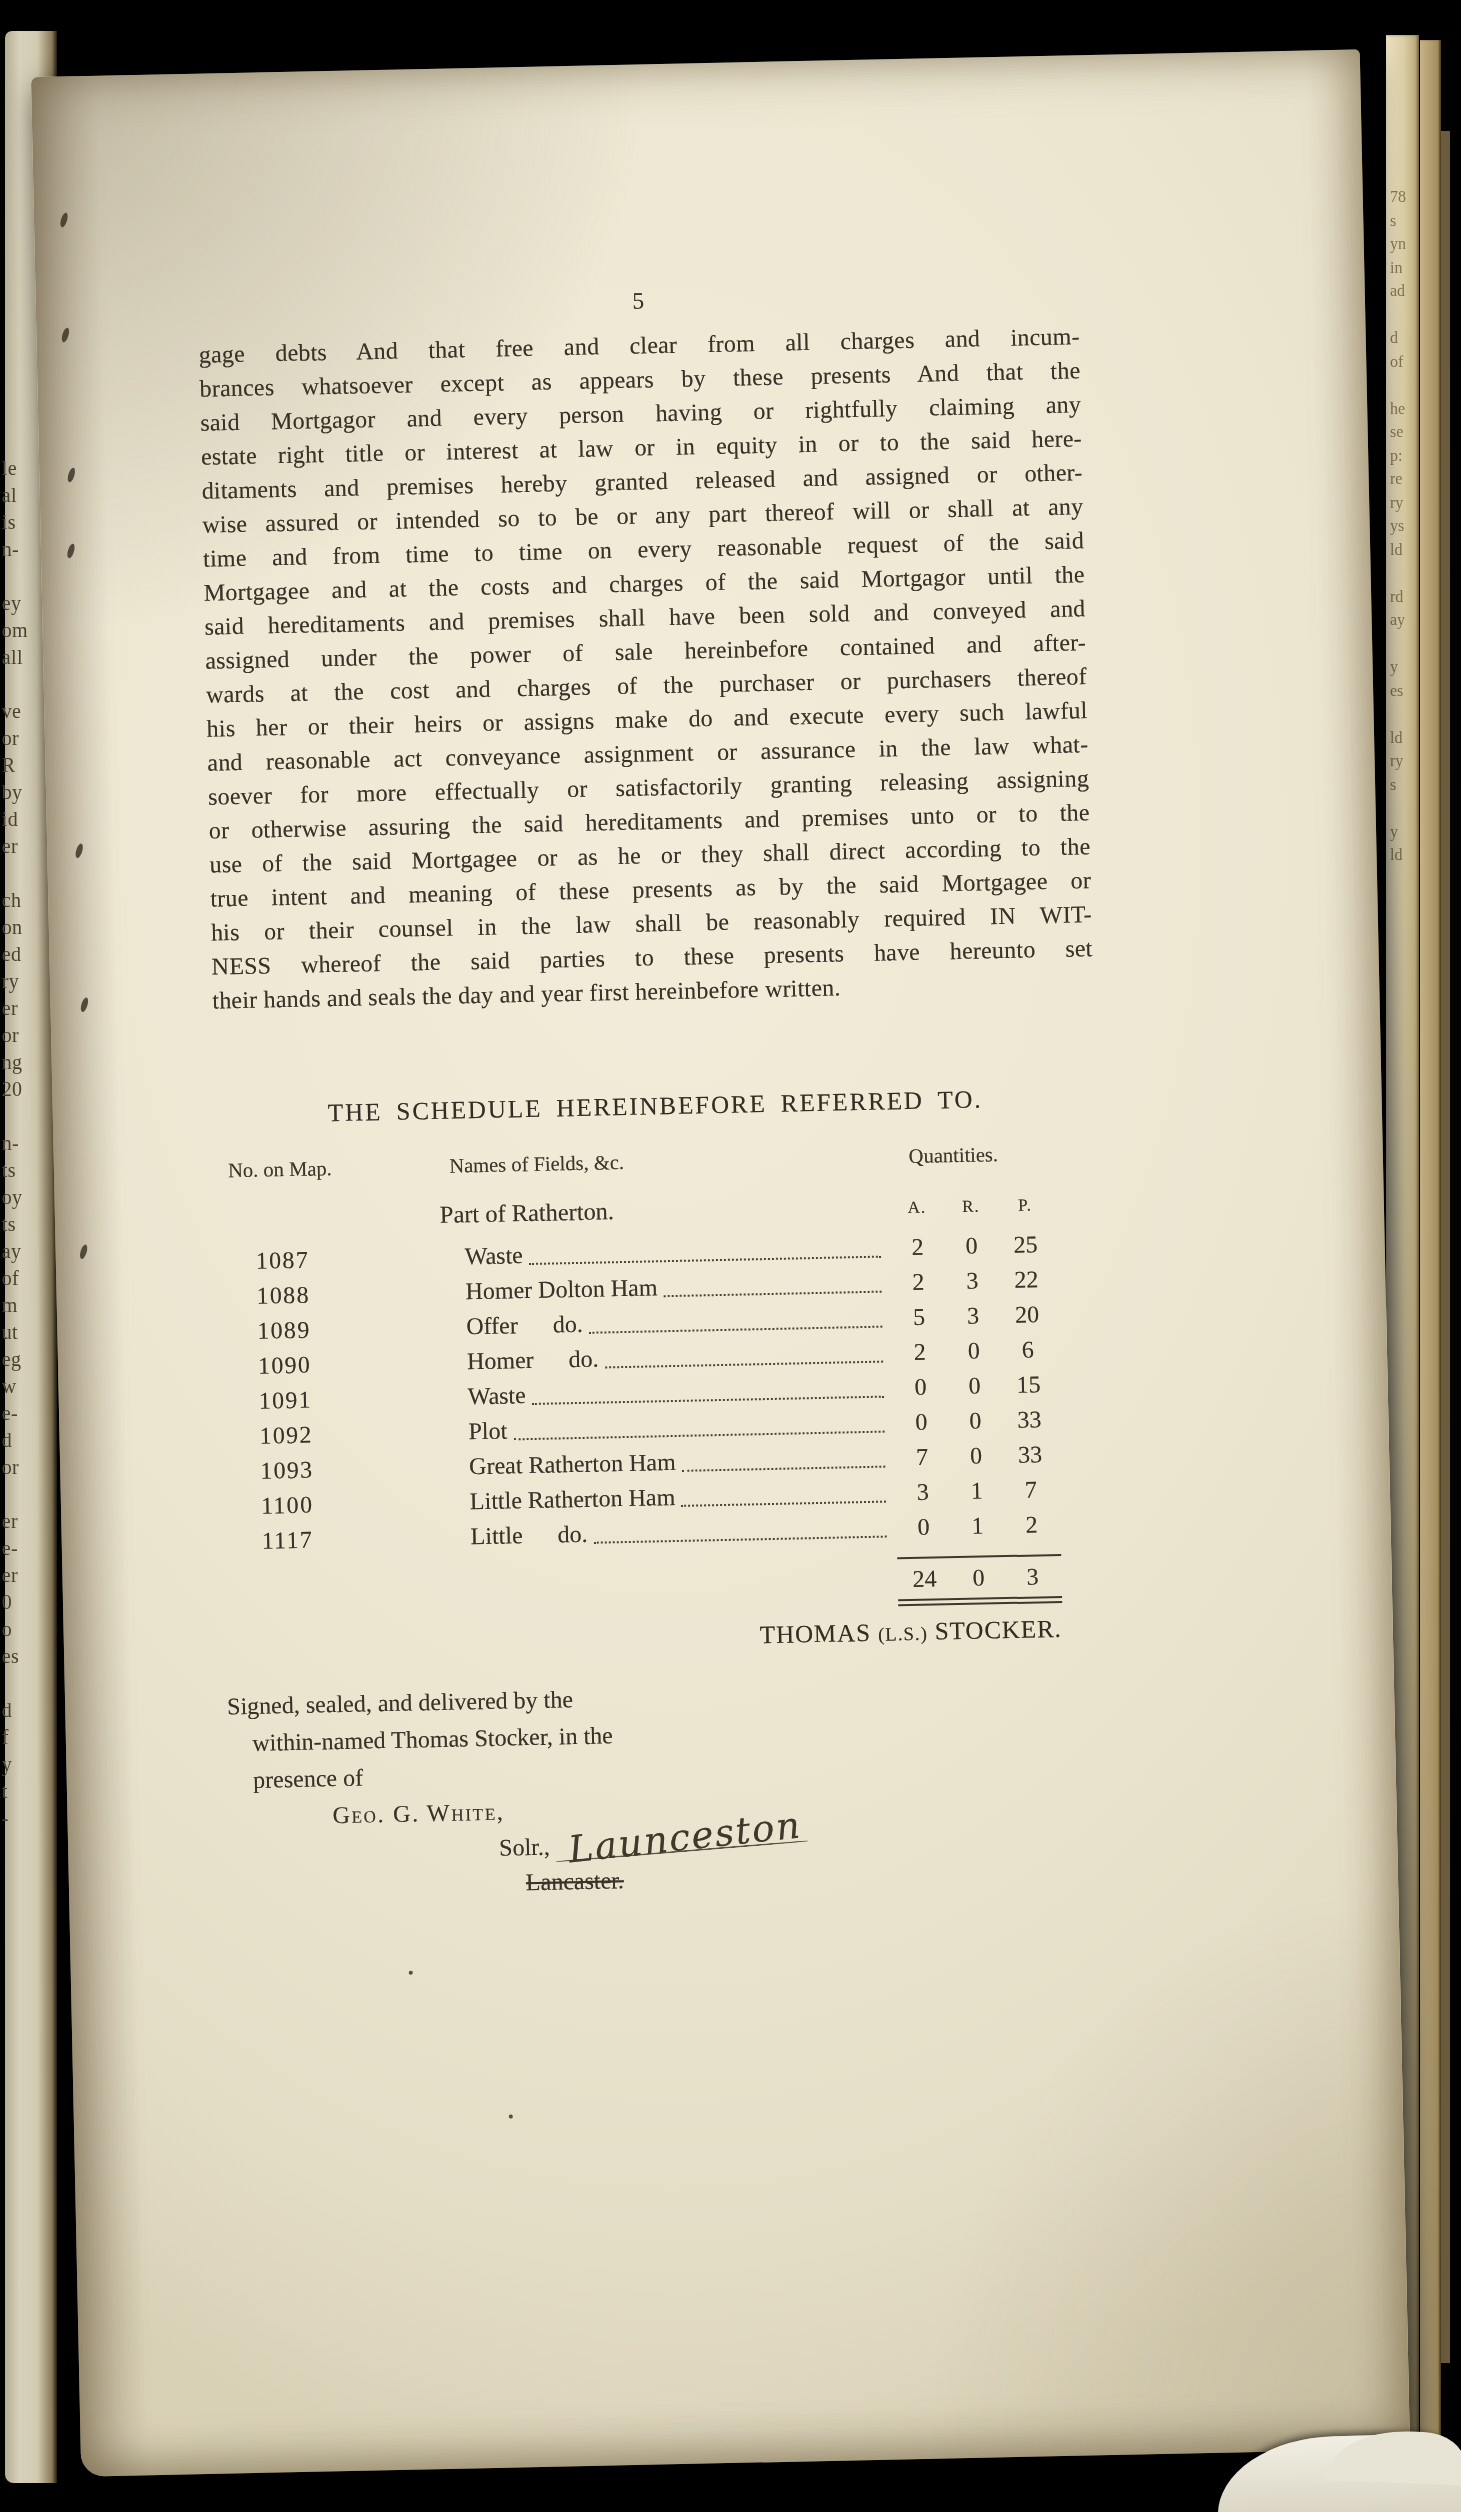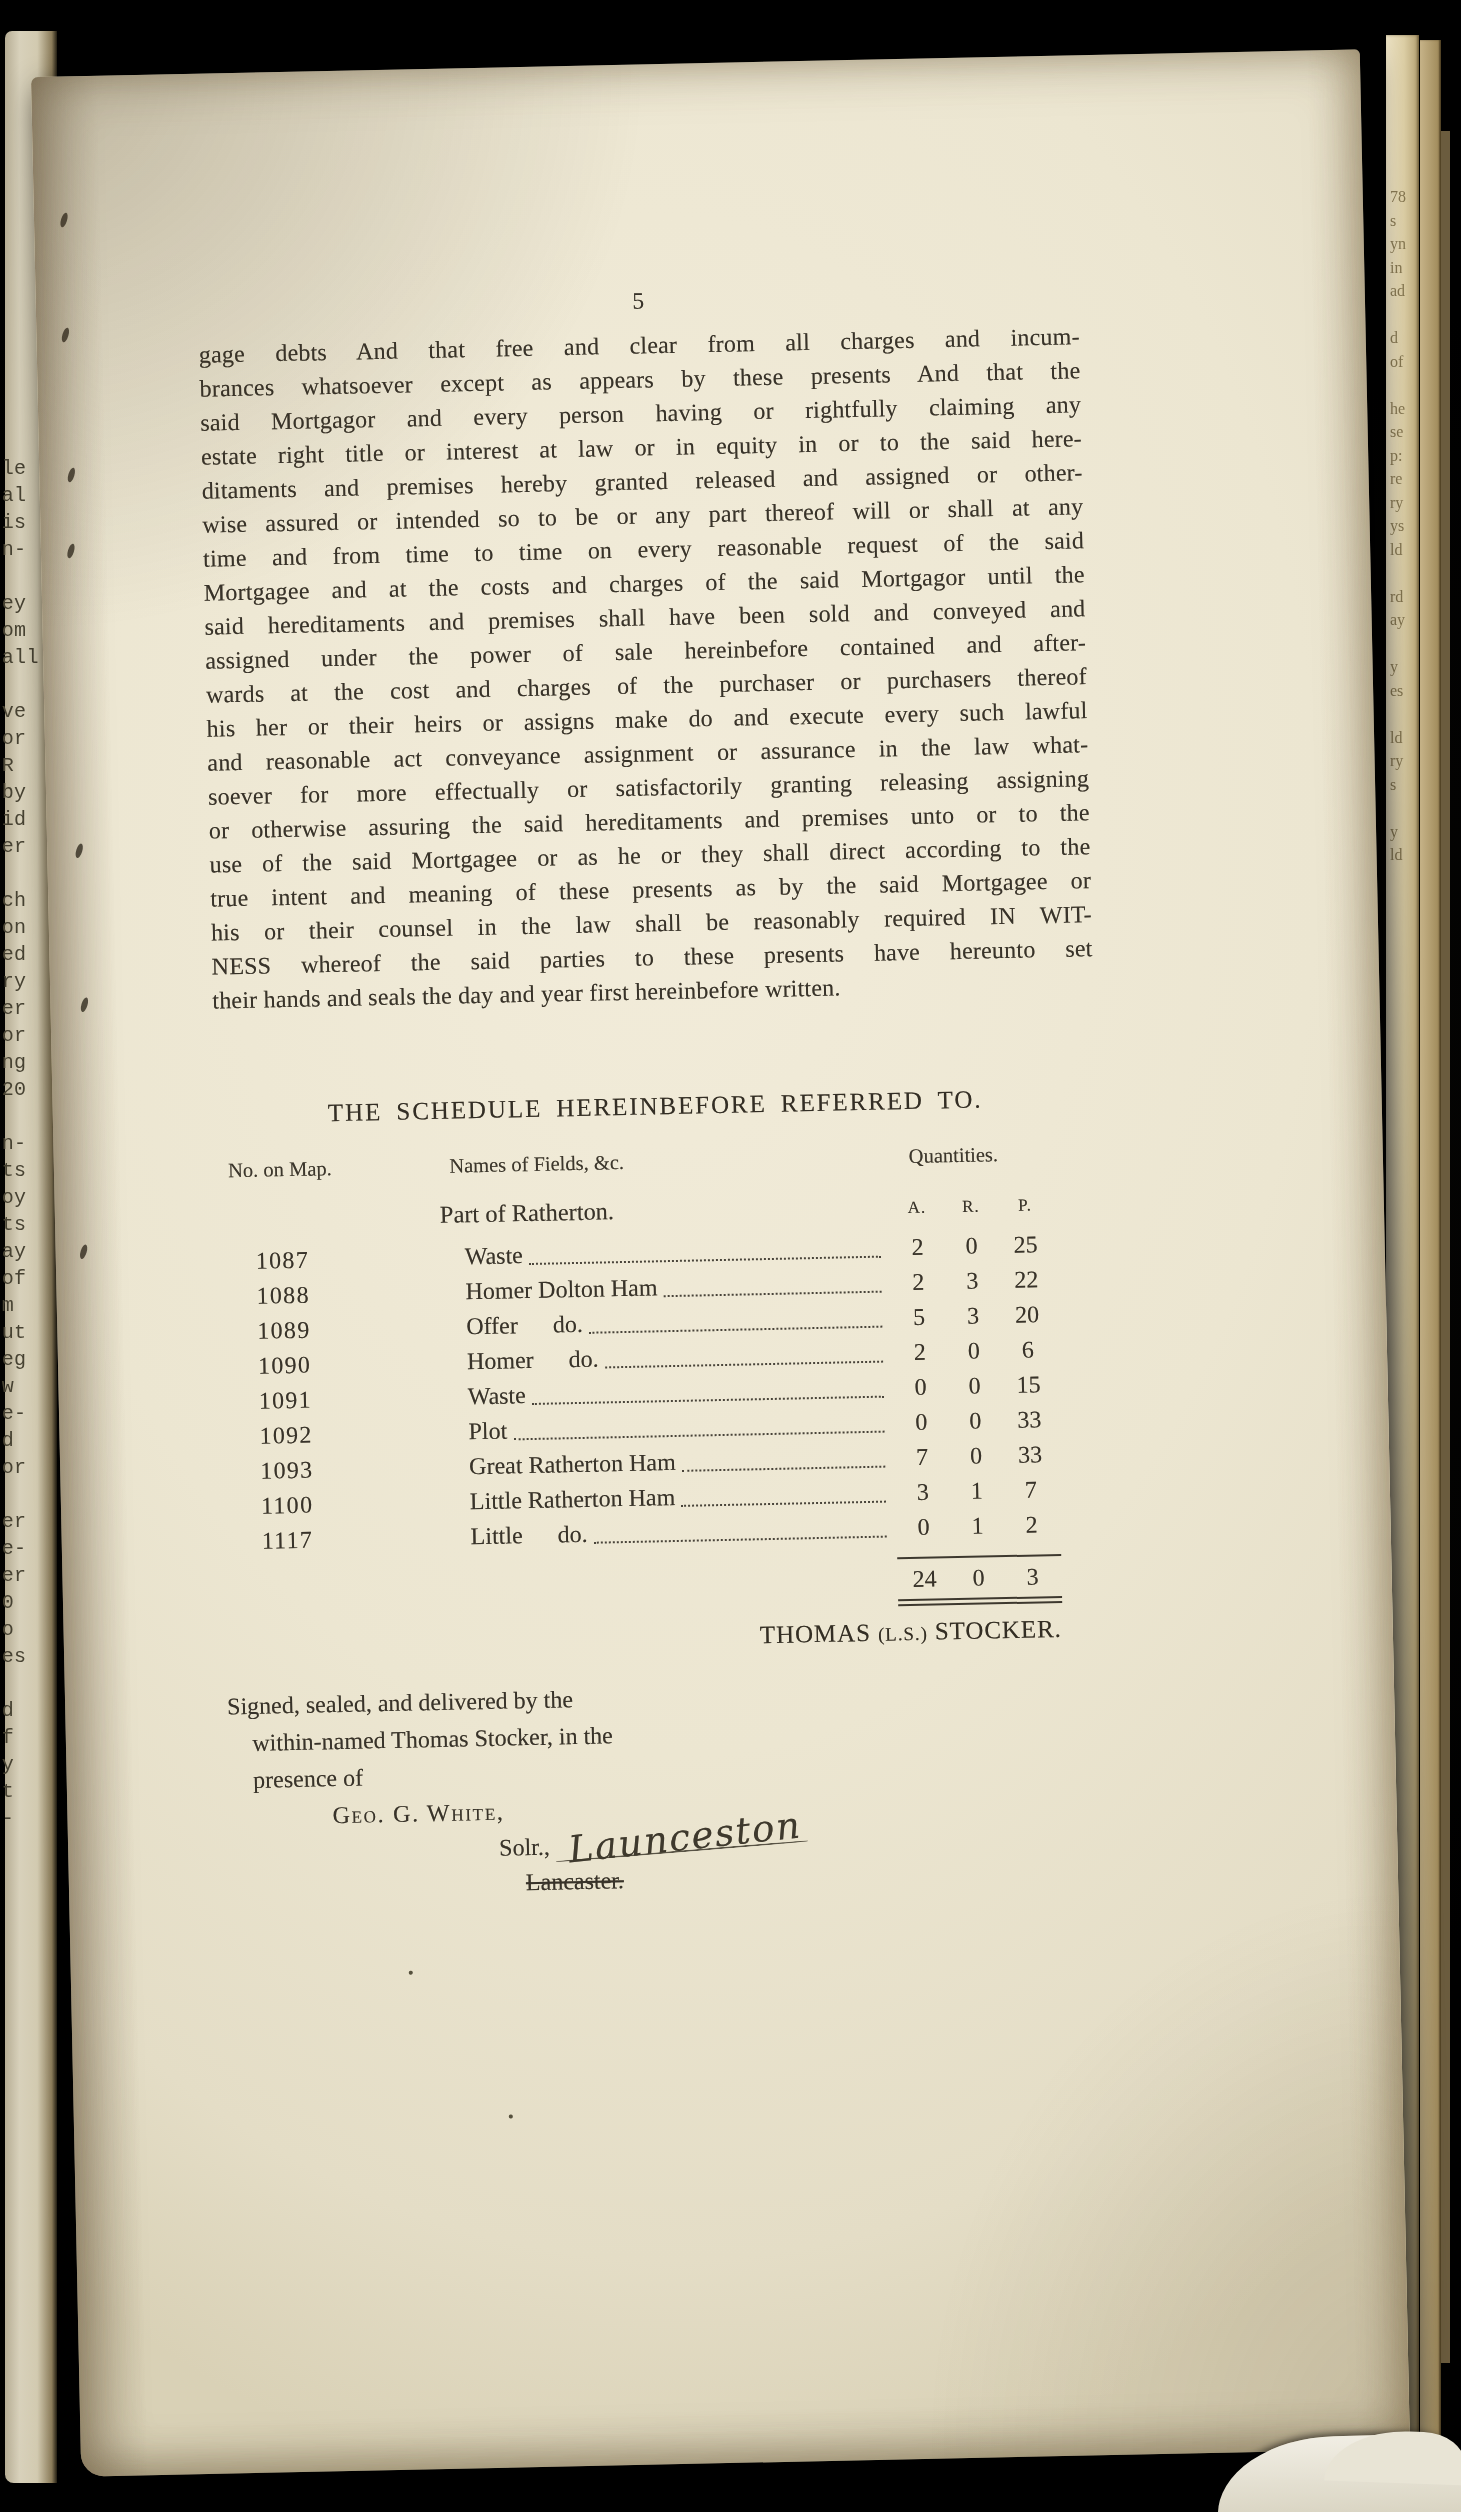--- a/index.html
+++ b/index.html
@@ -5,21 +5,21 @@
   html,body{margin:0;padding:0;background:#000;}
   .scene{position:relative;width:1461px;height:2512px;overflow:hidden;
     background:radial-gradient(circle at 50% 45%, #0b0a07 0%, #000 70%);
     font-family:"Liberation Serif", serif;}
 
   
   .left-strip{position:absolute;left:5.2px;top:31px;width:52px;height:2452px;
     background:linear-gradient(90deg,#b6ad94 0%,#d8d1bb 28%,#d2cab0 62%,#8a7b59 90%,#241f13 100%);
     border-radius:7px 0 0 8.7px;}
   .left-fragments{position:absolute;left:-3.5px;top:424px;width:26px;
-    font-size:20px;line-height:27px;color:#474232;letter-spacing:0.4px;font-family:Liberation Mono, monospace;}
+    font-size:20px;line-height:27px;color:#474232;letter-spacing:0.4px;}
   .left-fragments div{height:27px;overflow:visible;white-space:nowrap;}
 
   
   .stack1{position:absolute;left:1386px;top:35px;width:33px;height:2461px;
     background:linear-gradient(90deg,#ece2c4 0%,#dbcda4 55%,#b4a172 100%);
     box-shadow:inset -1.7px 0 2.6px rgba(60,45,20,.6);}
   .stack2{position:absolute;left:1420px;top:40px;width:21px;height:2468px;
     background:linear-gradient(90deg,#c6b388 0%,#9d8757 100%);
     box-shadow:inset -1.7px 0 1.7px rgba(40,30,10,.7);}
   .stack3{position:absolute;left:1441px;top:131px;width:8.7px;height:2232px;background:#6b5c3e;}

